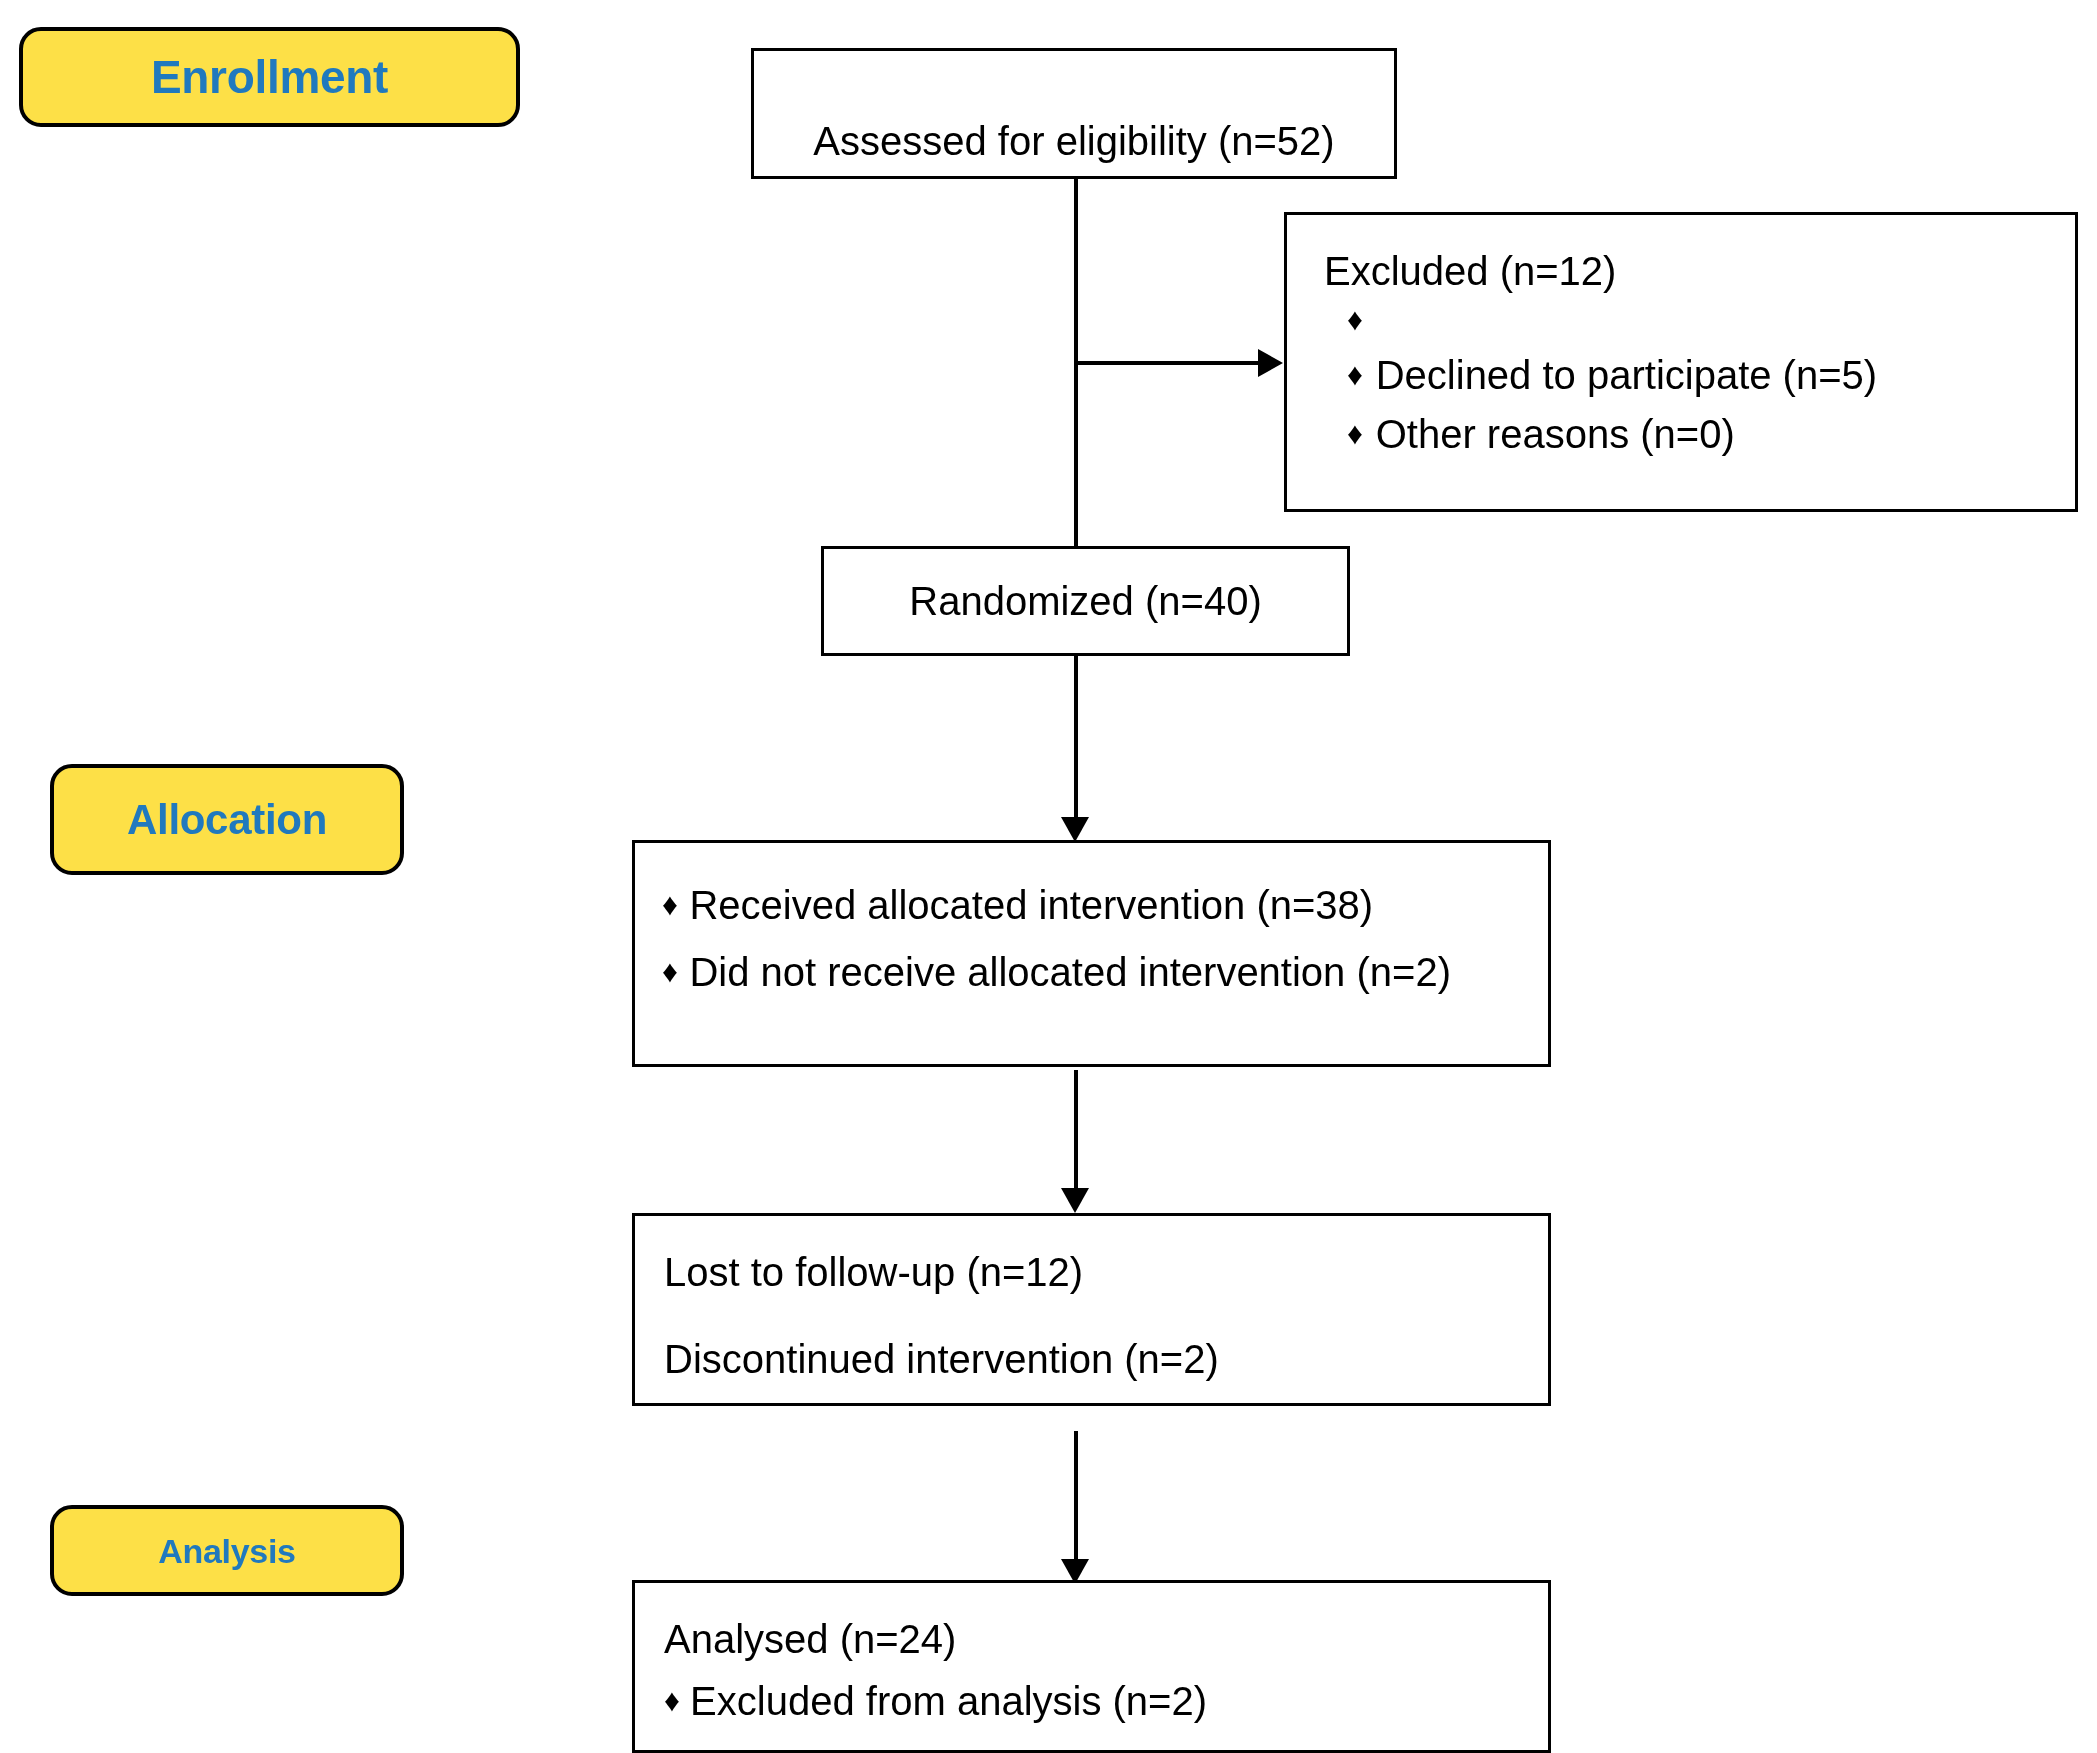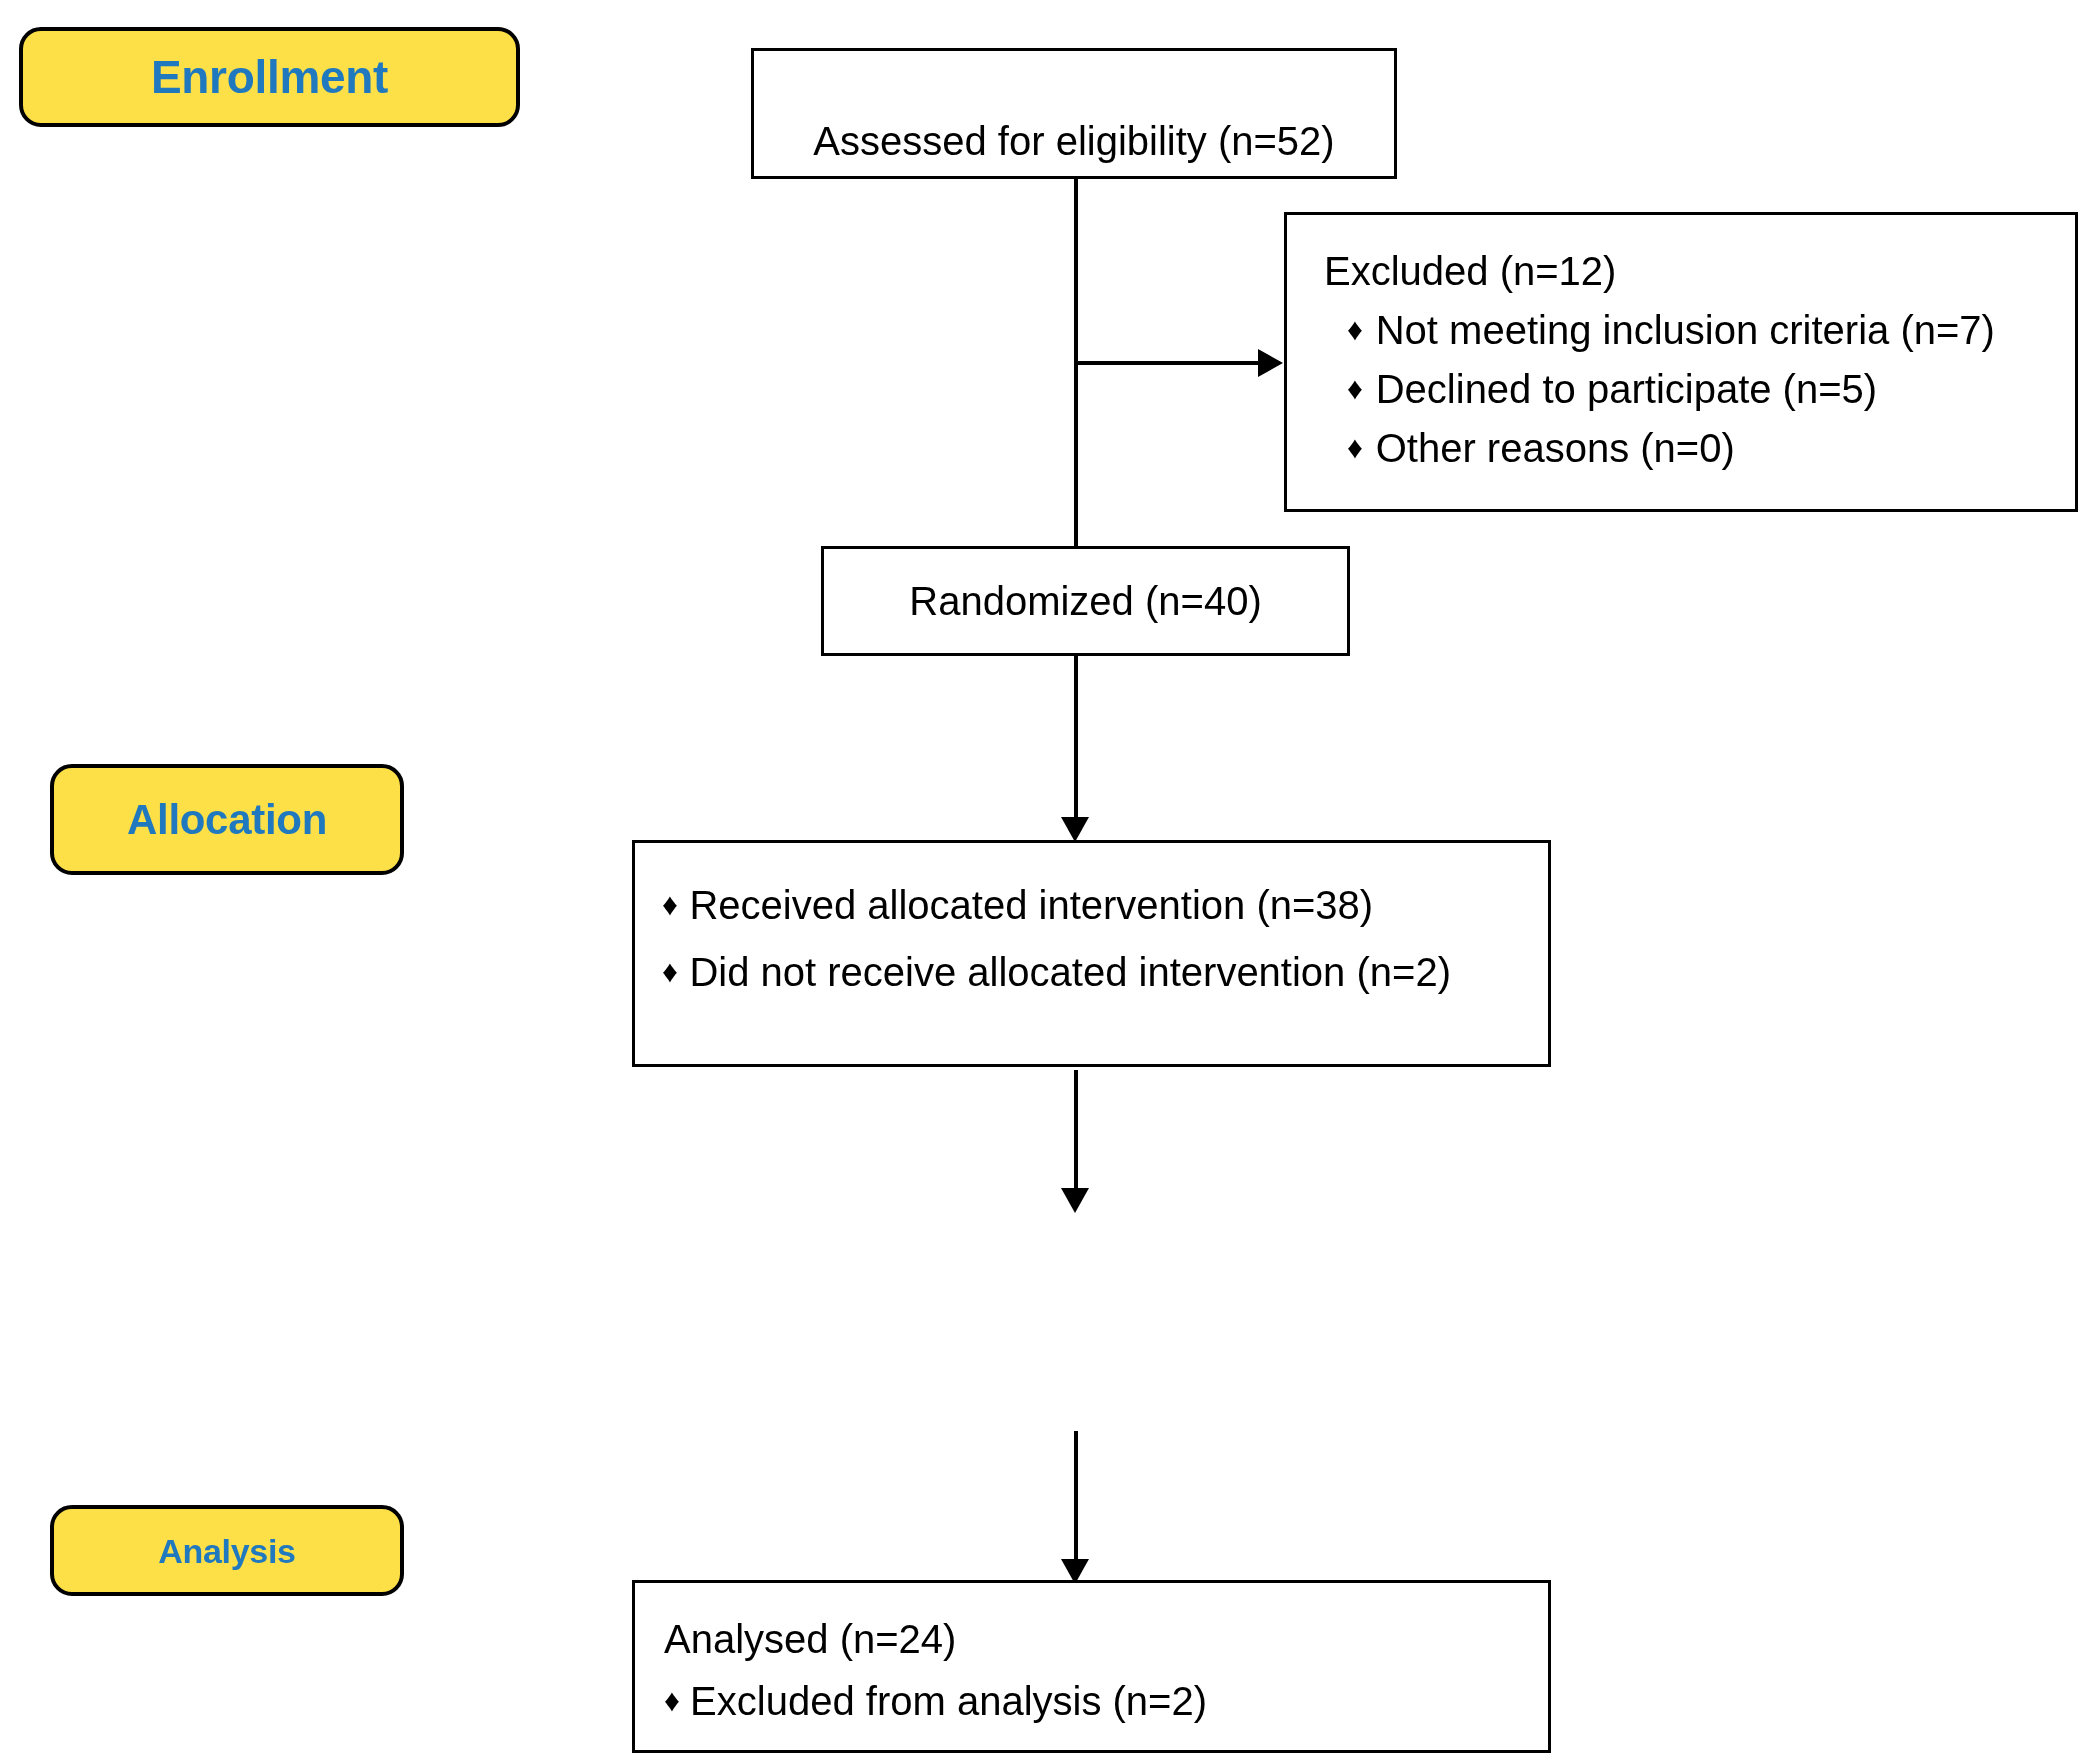--- a/index.html
+++ b/index.html
@@ -135,21 +135,20 @@
       <div class="line centered" style="font-size:40px;margin-top:40px;">Assessed for eligibility (n=52)</div>
     </div>
   </div>
 
   <div class="flow-box" style="left:1284px; top:212px; width:794px; height:300px;">
     <div class="box-inner" style="top:33px; left:37px; right:19px;">
       <div class="line" style="font-size:40px;">Excluded (n=12)</div>
 
       <div class="bullet-line" style="font-size:40px; margin-top:14px; padding-left:23px;">
         <span class="bullet-mark">♦</span>
-        <span class="bullet-text" style="padding-left:12.8px;">Not meeting inclusion criteria (n=7)</span>
       </div>
 
       <div class="bullet-line" style="font-size:40px; margin-top:14px; padding-left:23px;">
         <span class="bullet-mark">♦</span>
         <span class="bullet-text" style="padding-left:12.8px;">Declined to participate (n=5)</span>
       </div>
 
       <div class="bullet-line" style="font-size:40px; margin-top:14px; padding-left:23px;">
         <span class="bullet-mark">♦</span>
         <span class="bullet-text" style="padding-left:12.8px;">Other reasons (n=0)</span>
@@ -169,20 +168,26 @@
         <span class="bullet-mark">♦</span>
         <span class="bullet-text" style="padding-left:11.5px;">Received allocated intervention (n=38)</span>
       </div>
       <div class="bullet-line" style="font-size:40px; margin-top:22px;">
         <span class="bullet-mark">♦</span>
         <span class="bullet-text" style="padding-left:11.5px;">Did not receive allocated intervention (n=2)</span>
       </div>
     </div>
   </div>
 
+  <div class="flow-box" style="left:632px; top:1213px; width:919px; height:193px;">
+    <div class="box-inner" style="top:33px; left:29px; right:15.3px;">
+      <div class="line" style="font-size:40px;">Lost to follow-up (n=12)</div>
+      <div class="line" style="font-size:40px; margin-top:41px;">Discontinued intervention (n=2)</div>
+    </div>
+  </div>
 
   <div class="flow-box" style="left:632px; top:1580px; width:919px; height:173px;">
     <div class="box-inner" style="top:33px; left:29px; right:15.3px;">
       <div class="line" style="font-size:40px;">Analysed (n=24)</div>
       <div class="bullet-line" style="font-size:40px; margin-top:16.6px;">
         <span class="bullet-mark">♦</span>
         <span class="bullet-text" style="padding-left:10.2px;">Excluded from analysis (n=2)</span>
       </div>
     </div>
   </div>

